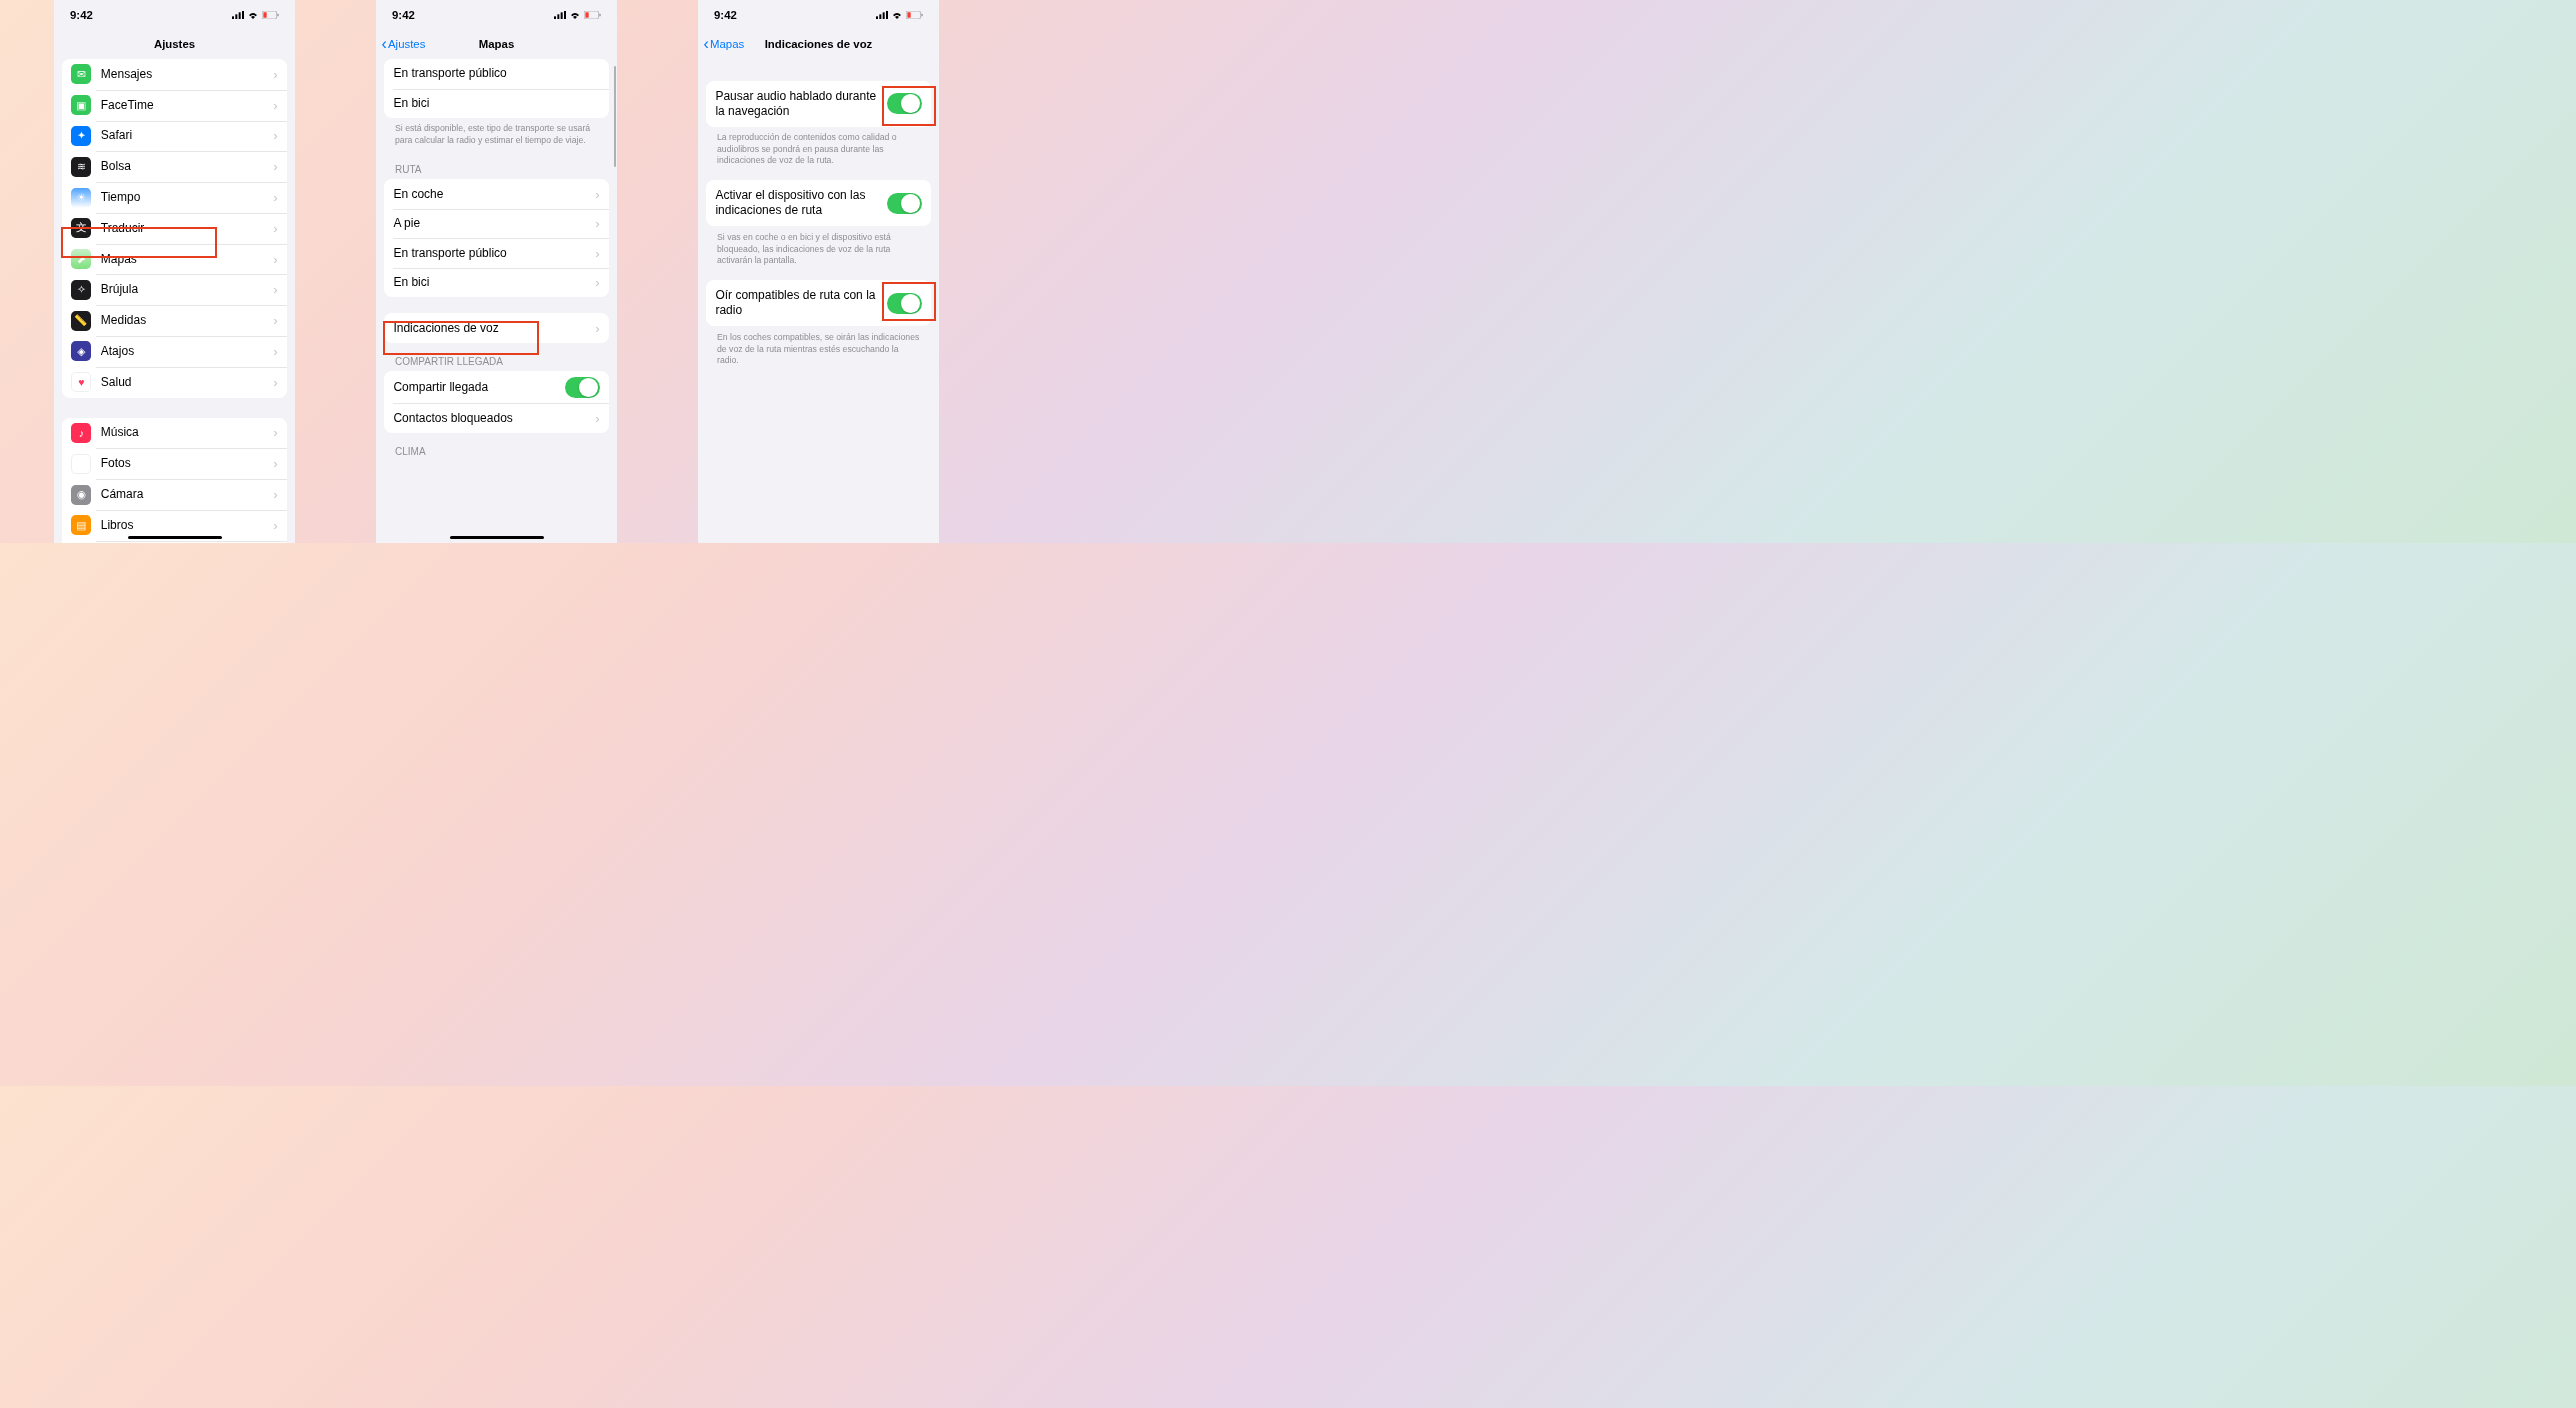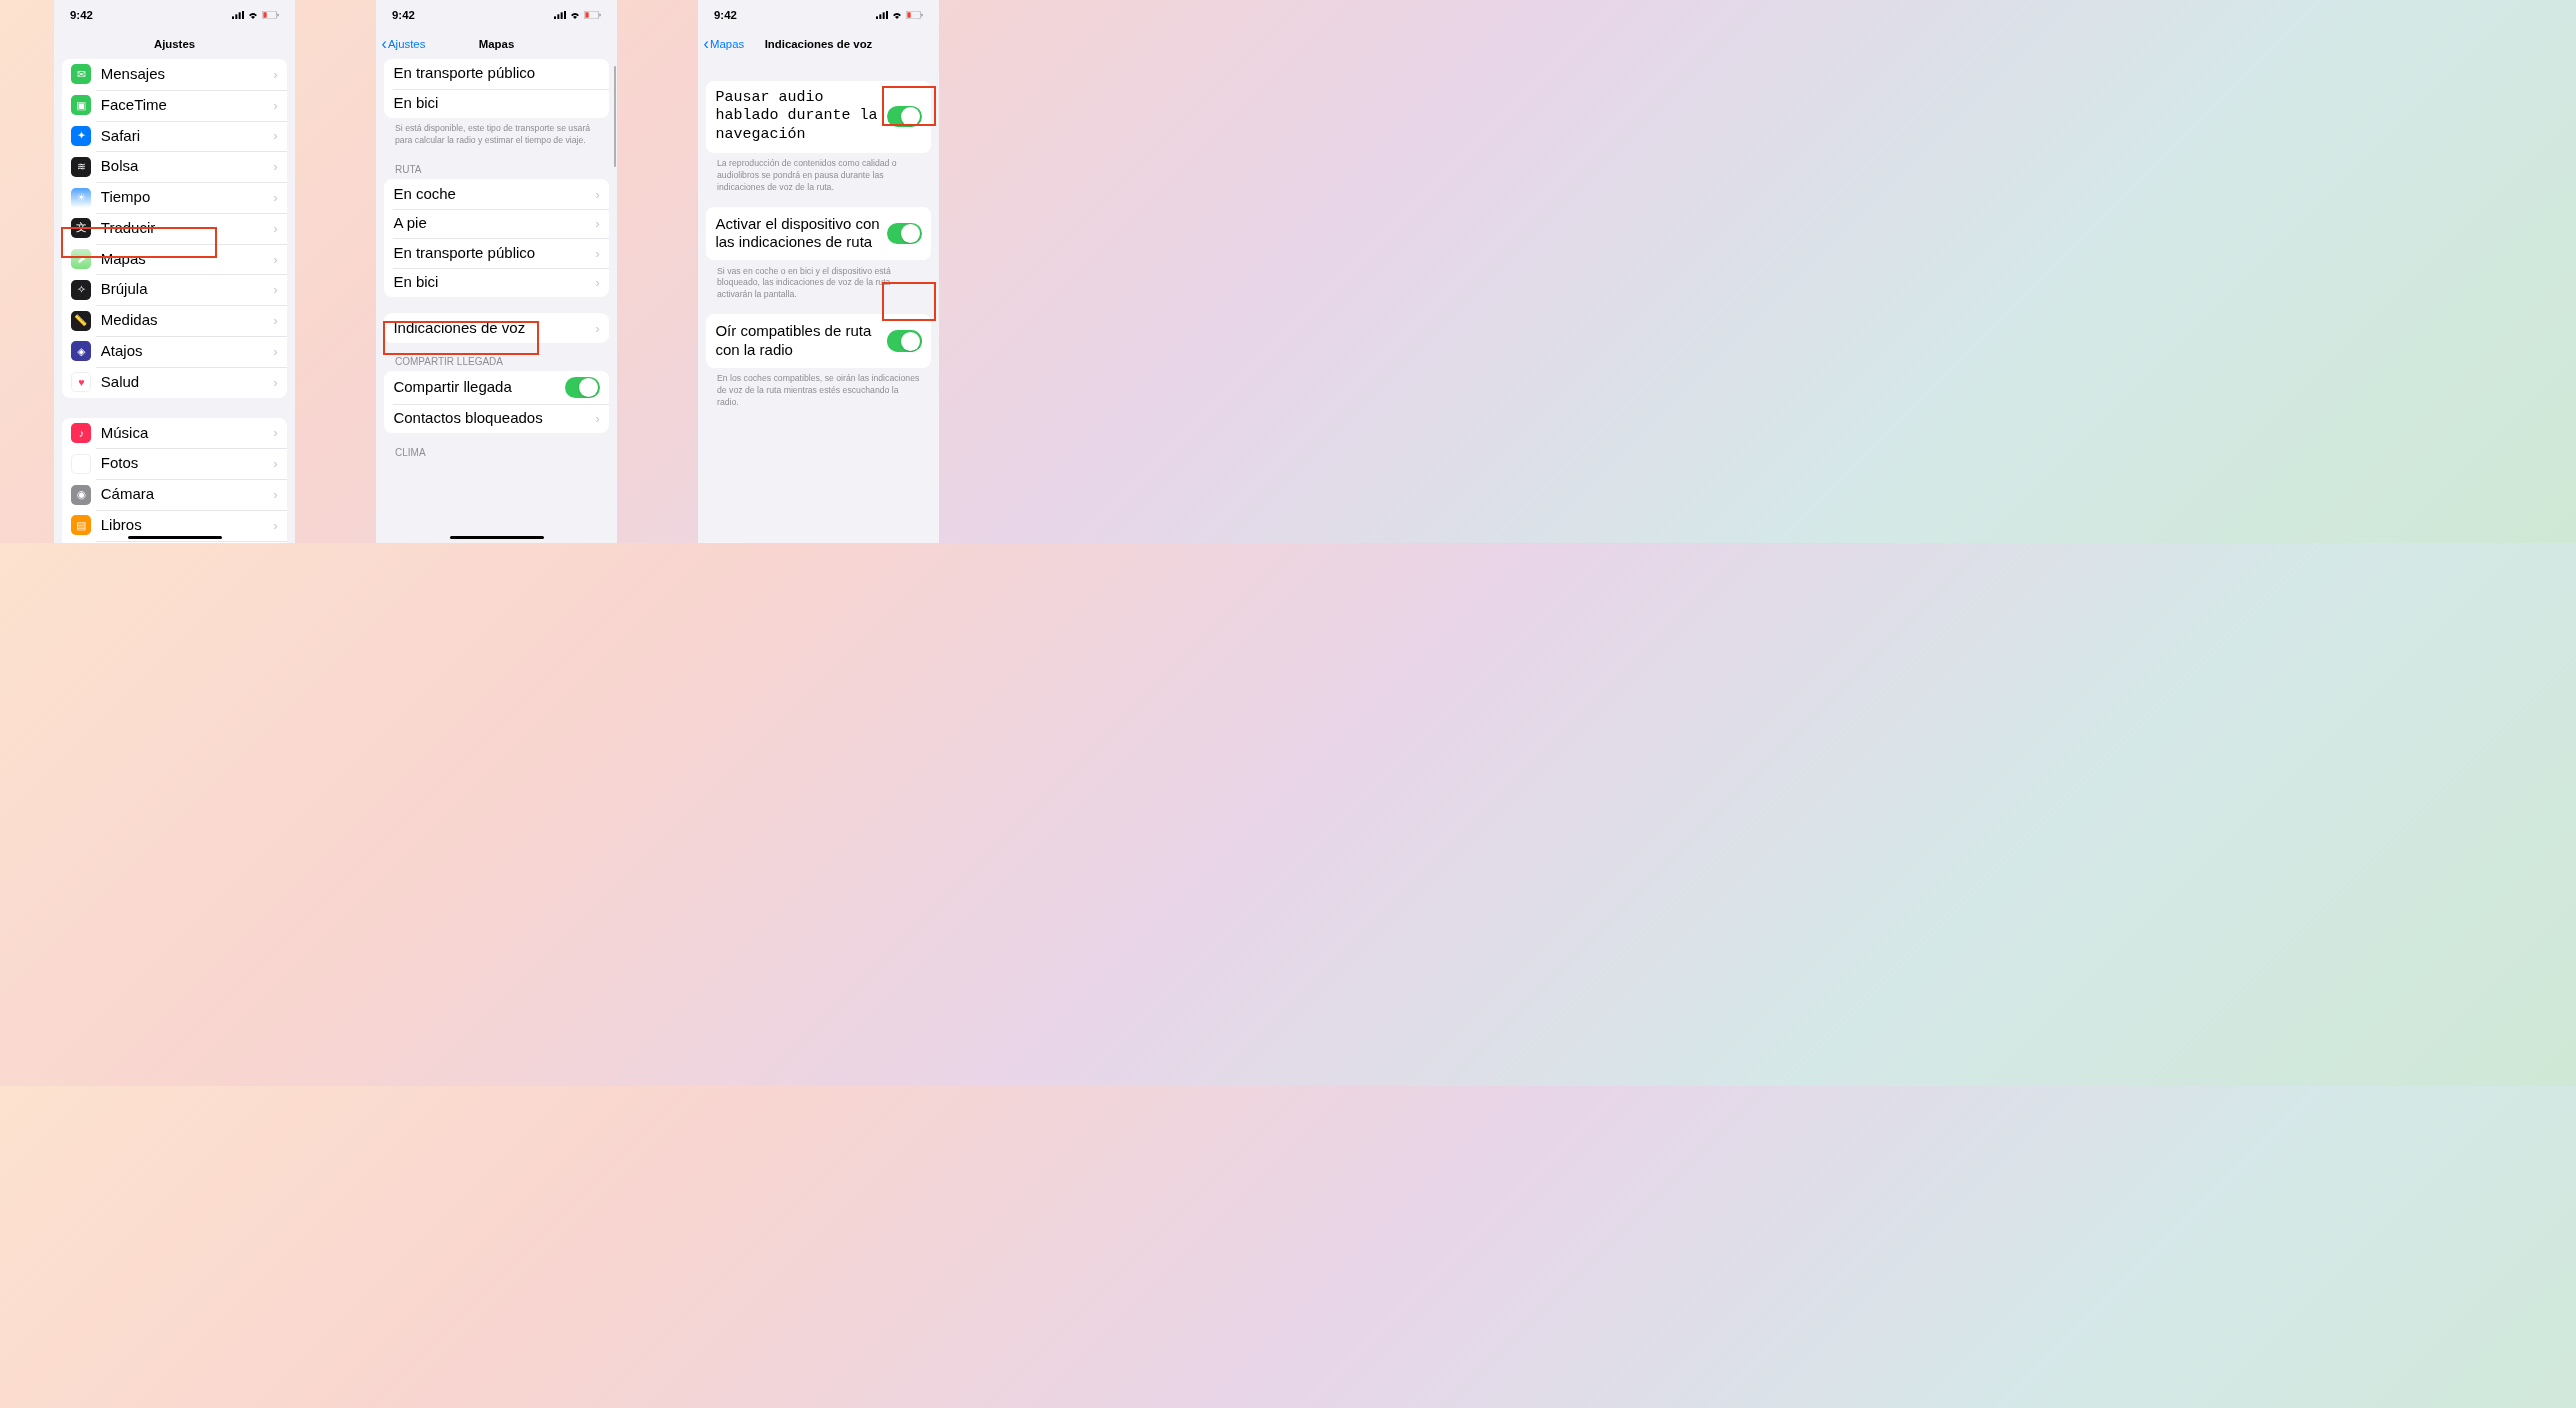--- a/index.html
+++ b/index.html
@@ -93,21 +93,21 @@
     height: 20px;
     border-radius: 4.7px;
     margin-right: 9.4px;
     flex-shrink: 0;
     display: flex;
     align-items: center;
     justify-content: center;
     font-size: 10.7px;
     color: #fff;
   }
-  .row-label { flex: 1; font-size: 15px; color: #000; line-height: 1.25; }
+  .row-label { flex: 1; font-size: 12px; color: #000; line-height: 1.25; }
   .chevron { color: #c7c7cc; font-size: 13.4px; font-weight: 300; }
   .toggle {
     width: 35px;
     height: 21.5px;
     border-radius: 10.7px;
     position: relative;
     flex-shrink: 0;
   }
   .toggle.on { background: #34c759; }
   .toggle .knob {
@@ -364,21 +364,21 @@
   </div>
   <div class="nav-bar">
     <div class="nav-back">
       <span style="font-size:16px;font-weight:400;">‹</span>
       <span>Mapas</span>
     </div>
     <span class="nav-title">Indicaciones de voz</span>
   </div>
   <div class="content">
     <div style="height:21.5px;"></div>
-    <div class="group" style="margin-bottom:0;font-family:Liberation Mono, monospace;">
+    <div class="group" style="margin-bottom:0;">
       <div class="row no-icon" style="padding:8px 9.4px;">
         <span class="row-label">Pausar audio hablado durante la navegación</span>
         <div class="toggle on">
             <div class="knob"></div>
           </div>
       </div>
     </div>
     <div class="group-footer">La reproducción de contenidos como calidad o audiolibros se pondrá en pausa durante las indicaciones de voz de la ruta.</div>
 
     <div style="height:9.4px;"></div>

